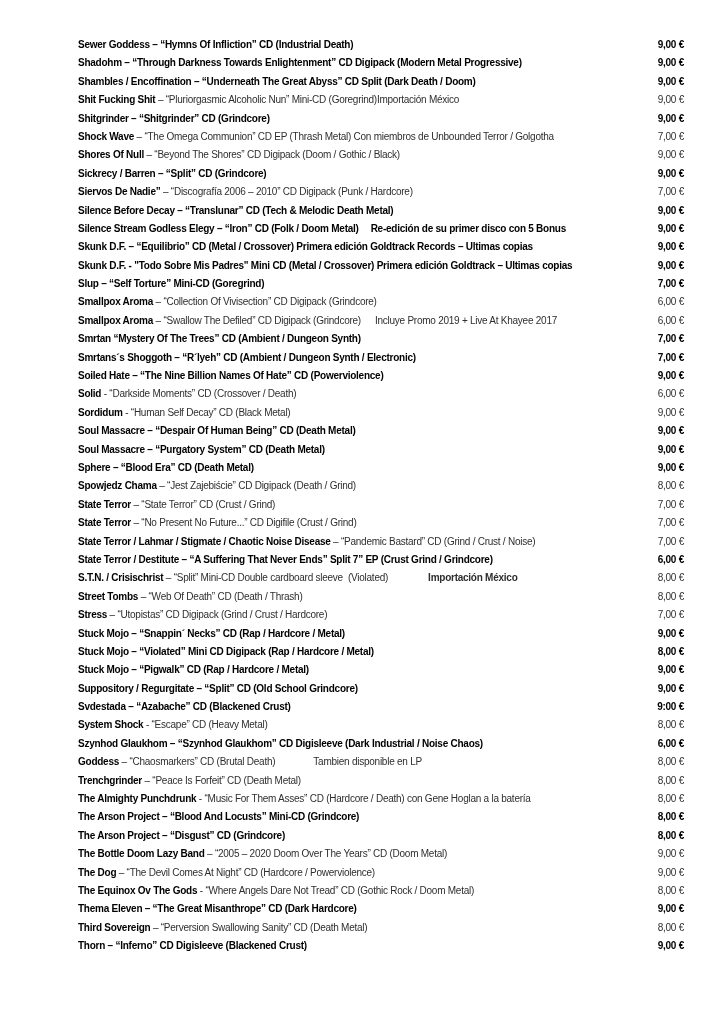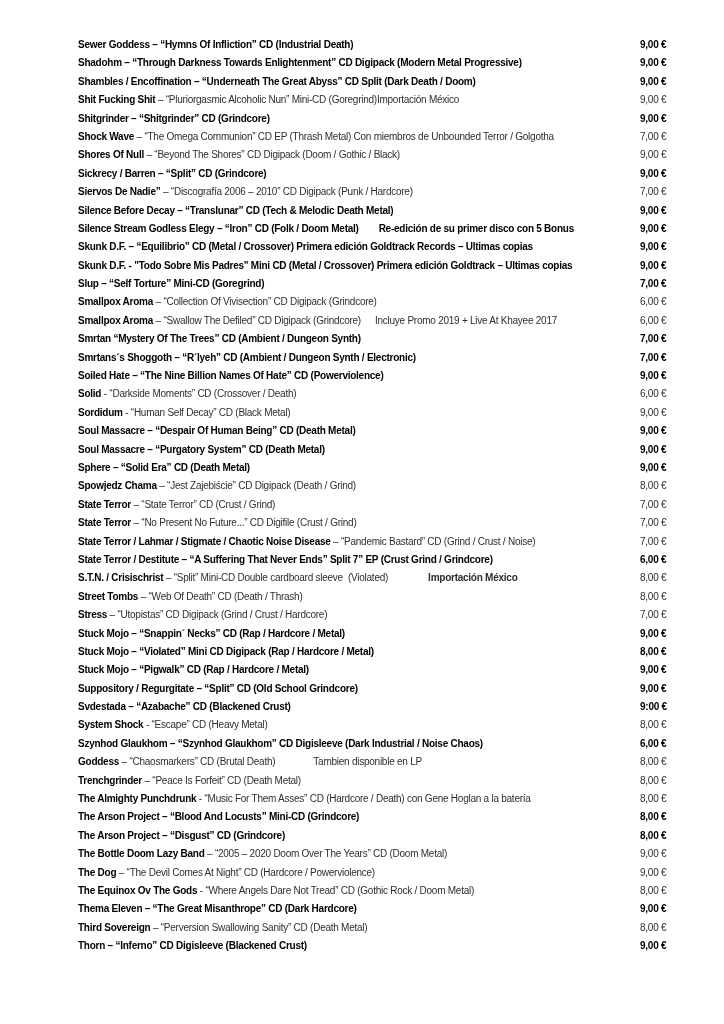--- a/index.html
+++ b/index.html
@@ -42,20 +42,21 @@
     font-weight: 400;
   }
   .seg.b {
     color: #000000;
     font-weight: 700;
   }
   .price {
     flex: 0 0 auto;
     min-width: 44px;
     padding-left: 8px;
+    text-align: right;
     color: #2e2e2e;
     font-weight: 400;
     white-space: pre;
   }
   .price.b {
     color: #000000;
     font-weight: 700;
   }
 </style>
 </head>
@@ -107,21 +108,21 @@
     <div class="left"><span class="seg b">Siervos De Nadie”</span><span class="seg"> – “Discografía 2006 – 2010” CD Digipack (Punk / Hardcore)</span></div>
     <div class="price">7,00 €</div>
   </div>
 
   <div class="row">
     <div class="left"><span class="seg b">Silence Before Decay – “Translunar” CD (Tech &amp; Melodic Death Metal)</span></div>
     <div class="price b">9,00 €</div>
   </div>
 
   <div class="row">
-    <div class="left"><span class="seg b">Silence Stream Godless Elegy – “Iron” CD (Folk / Doom Metal)</span><span class="seg b" style="margin-left: 20px;">Re-edición de su primer disco con 5 Bonus</span></div>
+    <div class="left"><span class="seg b">Silence Stream Godless Elegy – “Iron” CD (Folk / Doom Metal)</span><span class="seg b" style="margin-left: 12px;">Re-edición de su primer disco con 5 Bonus</span></div>
     <div class="price b">9,00 €</div>
   </div>
 
   <div class="row">
     <div class="left"><span class="seg b">Skunk D.F. – “Equilibrio” CD (Metal / Crossover) Primera edición Goldtrack Records – Ultimas copias</span></div>
     <div class="price b">9,00 €</div>
   </div>
 
   <div class="row">
     <div class="left"><span class="seg b">Skunk D.F. - "Todo Sobre Mis Padres" Mini CD (Metal / Crossover) Primera edición Goldtrack – Ultimas copias</span></div>
@@ -173,21 +174,21 @@
     <div class="left"><span class="seg b">Soul Massacre – “Despair Of Human Being” CD (Death Metal)</span></div>
     <div class="price b">9,00 €</div>
   </div>
 
   <div class="row">
     <div class="left"><span class="seg b">Soul Massacre – “Purgatory System” CD (Death Metal)</span></div>
     <div class="price b">9,00 €</div>
   </div>
 
   <div class="row">
-    <div class="left"><span class="seg b">Sphere – “Solid Era” CD (Death Metal)</span></div>
+    <div class="left"><span class="seg b">Sphere – “Blood Era” CD (Death Metal)</span></div>
     <div class="price b">9,00 €</div>
   </div>
 
   <div class="row">
     <div class="left"><span class="seg b">Spowjedz Chama</span><span class="seg"> – “Jest Zajebiście” CD Digipack (Death / Grind)</span></div>
     <div class="price">8,00 €</div>
   </div>
 
   <div class="row">
     <div class="left"><span class="seg b">State Terror</span><span class="seg"> – “State Terror” CD (Crust / Grind)</span></div>

